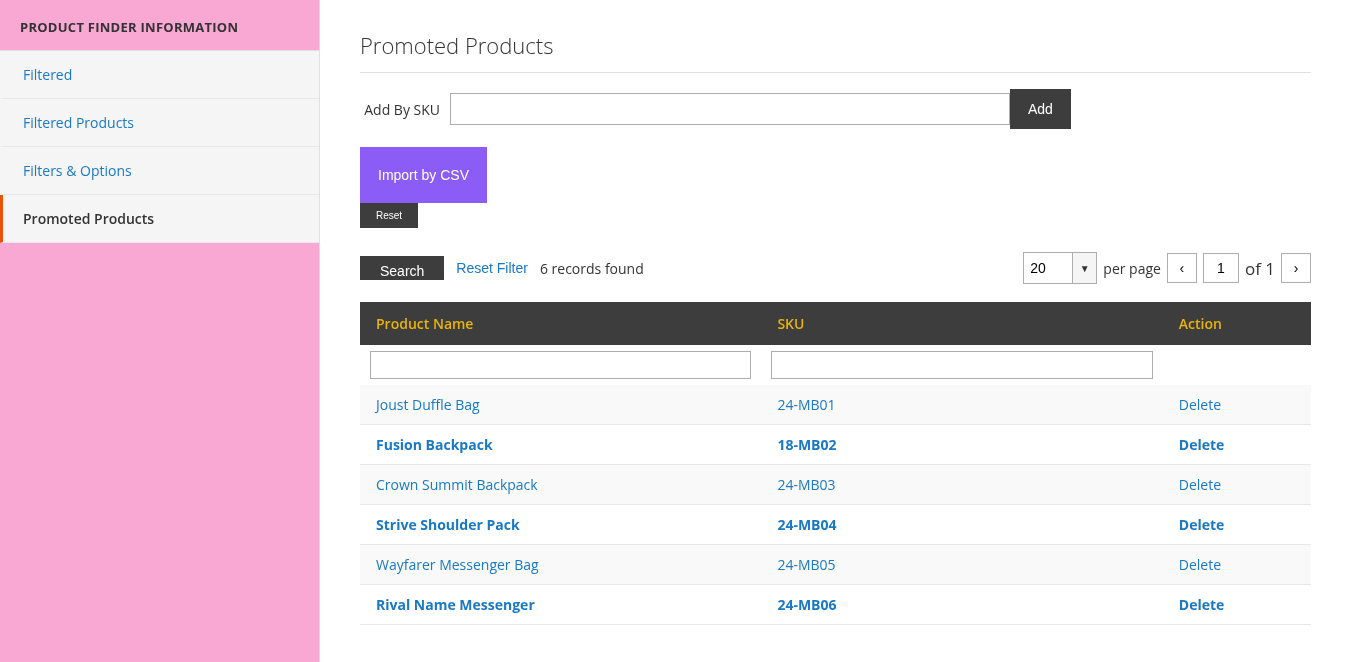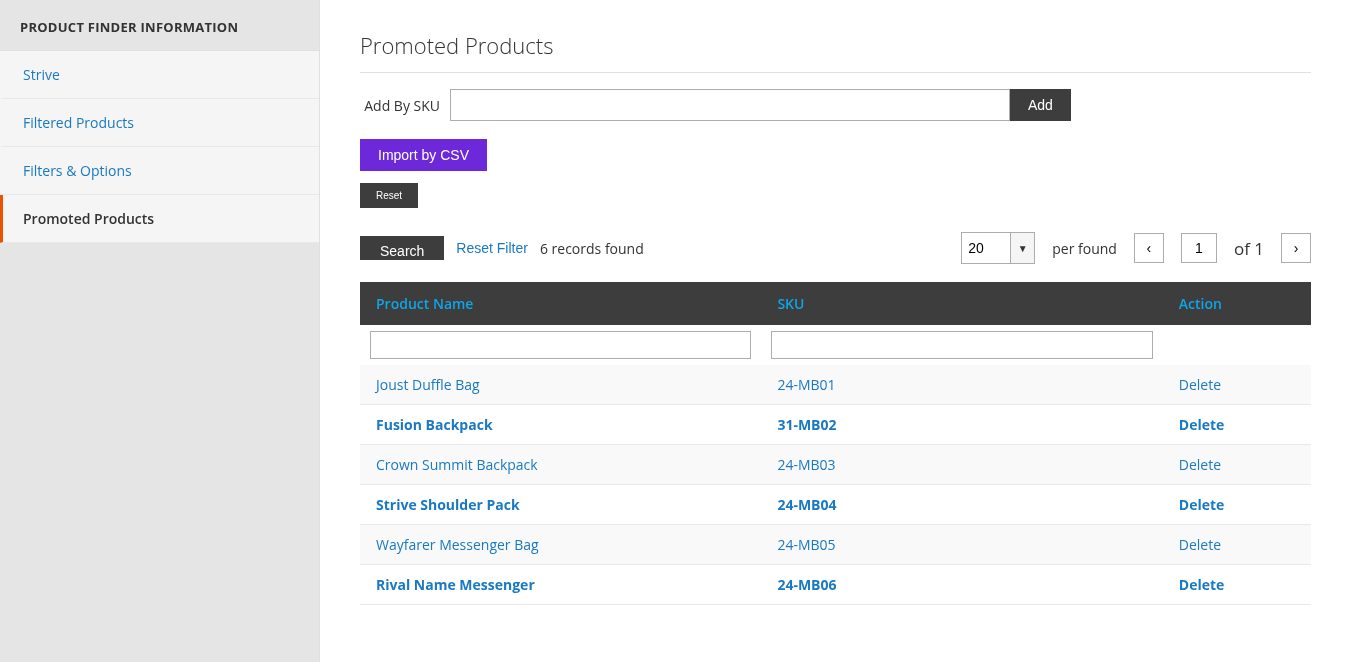--- a/index.html
+++ b/index.html
@@ -4,21 +4,21 @@
   <style>
     * { box-sizing: border-box; margin: 0; padding: 0; }
     body { font-family: 'Open Sans', Arial, sans-serif; font-size: 14px; color: #333; background: #fff; }
 
     .layout { display: flex; min-height: 662px; }
 
     
     .sidebar {
       width: 320px;
       min-width: 320px;
-      background: #e5e5e5;
+      background: #f9a8d4;
       border-right: 1px solid #e0e0e0;
       padding: 0;
     }
     .sidebar-title {
       font-weight: 700;
       font-size: 13px;
       padding: 18px 20px 14px 20px;
       color: #333;
       letter-spacing: 0.02em;
       border-bottom: 1px solid #e0e0e0;
@@ -78,32 +78,31 @@
       font-size: 14px;
       outline: none;
     }
     .btn-add {
       background: #3d3d3d;
       color: #fff;
       border: none;
       padding: 6px 18px;
       font-size: 14px;
       cursor: pointer;
-      height: 32px;
+      height: 40px;
     }
 
     
     .btn-import-csv {
-      background: #6d28d9;
+      background: #8b5cf6;
       color: #fff;
       border: none;
-      padding: 8px 18px;
-      font-size: 14px;
-      cursor: pointer;
-      margin-bottom: 12px;
+      padding: 20px 18px;
+      font-size: 14px;
+      cursor: pointer;
       display: inline-block;
     }
 
     .btn-reset {
       background: #3d3d3d;
       color: #fff;
       border: none;
       padding: 7px 16px;
       font-size: 10px;
       cursor: pointer;
@@ -135,21 +134,21 @@
       cursor: pointer;
       padding: 0;
     }
     .records-found {
       color: #333;
       font-size: 14px;
     }
     .pagination-group {
       display: flex;
       align-items: center;
-      gap: 17px;
+      gap: 6px;
       margin-left: auto;
     }
     .per-page-select-wrap {
       display: flex;
       align-items: center;
       gap: 0;
       border: 1px solid #adadad;
     }
     .per-page-select {
       border: none;
@@ -200,21 +199,21 @@
       color: #333;
     }
 
     
     .products-table {
       width: 100%;
       border-collapse: collapse;
     }
     .products-table thead tr {
       background: #3d3d3d;
-      color: #0ea5e9;
+      color: #eab308;
       margin-left: 28px;
     }
     .products-table thead th {
       padding: 12px 16px;
       text-align: left;
       font-size: 14px;
       font-weight: 600;
     }
     .products-table .filter-row td {
       padding: 6px 10px;
@@ -262,21 +261,21 @@
     .row-even { background: #f5f5f5; font-weight: bold; }
   </style>
 </head>
 <body>
 
 <div class="layout">
 
   <div class="sidebar">
     <div class="sidebar-title">PRODUCT FINDER INFORMATION</div>
     <div id="sidebar-items">
-        <div class="sidebar-item">Strive</div>
+        <div class="sidebar-item">Filtered</div>
         <div class="sidebar-item">Filtered Products</div>
         <div class="sidebar-item">Filters &amp; Options</div>
         <div class="sidebar-item active">Promoted Products</div>
       </div>
   </div>
 
   <div class="main">
 
     <div class="page-title">Promoted Products</div>
 
@@ -296,21 +295,21 @@
 
     <div class="search-bar">
       <button class="btn-search">Search</button>
       <button class="btn-reset-filter">Reset Filter</button>
       <span class="records-found">6 records found</span>
       <div class="pagination-group">
         <div class="per-page-select-wrap">
           <input type="text" class="per-page-select" value="20" style="">
           <div class="per-page-arrow">▼</div>
         </div>
-        <span class="per-page-label">per found</span>
+        <span class="per-page-label">per page</span>
         <button class="page-nav-btn">‹</button>
         <input type="text" class="page-num-input" value="1" style="">
         <span class="of-label">of 1</span>
         <button class="page-nav-btn">›</button>
       </div>
     </div>
 
     <table class="products-table">
       <thead>
         <tr>
@@ -325,21 +324,21 @@
           <td><input type="text" class="filter-input" style=""></td>
           <td></td>
         </tr>
       <tr class="row-odd">
             <td><a class="product-name-link">Joust Duffle Bag</a></td>
             <td><a class="sku-link">24-MB01</a></td>
             <td><a class="delete-link">Delete</a></td>
           </tr>
           <tr class="row-even">
             <td><a class="product-name-link">Fusion Backpack</a></td>
-            <td><a class="sku-link">31-MB02</a></td>
+            <td><a class="sku-link">18-MB02</a></td>
             <td><a class="delete-link">Delete</a></td>
           </tr>
           <tr class="row-odd">
             <td><a class="product-name-link">Crown Summit Backpack</a></td>
             <td><a class="sku-link">24-MB03</a></td>
             <td><a class="delete-link">Delete</a></td>
           </tr>
           <tr class="row-even">
             <td><a class="product-name-link">Strive Shoulder Pack</a></td>
             <td><a class="sku-link">24-MB04</a></td>

